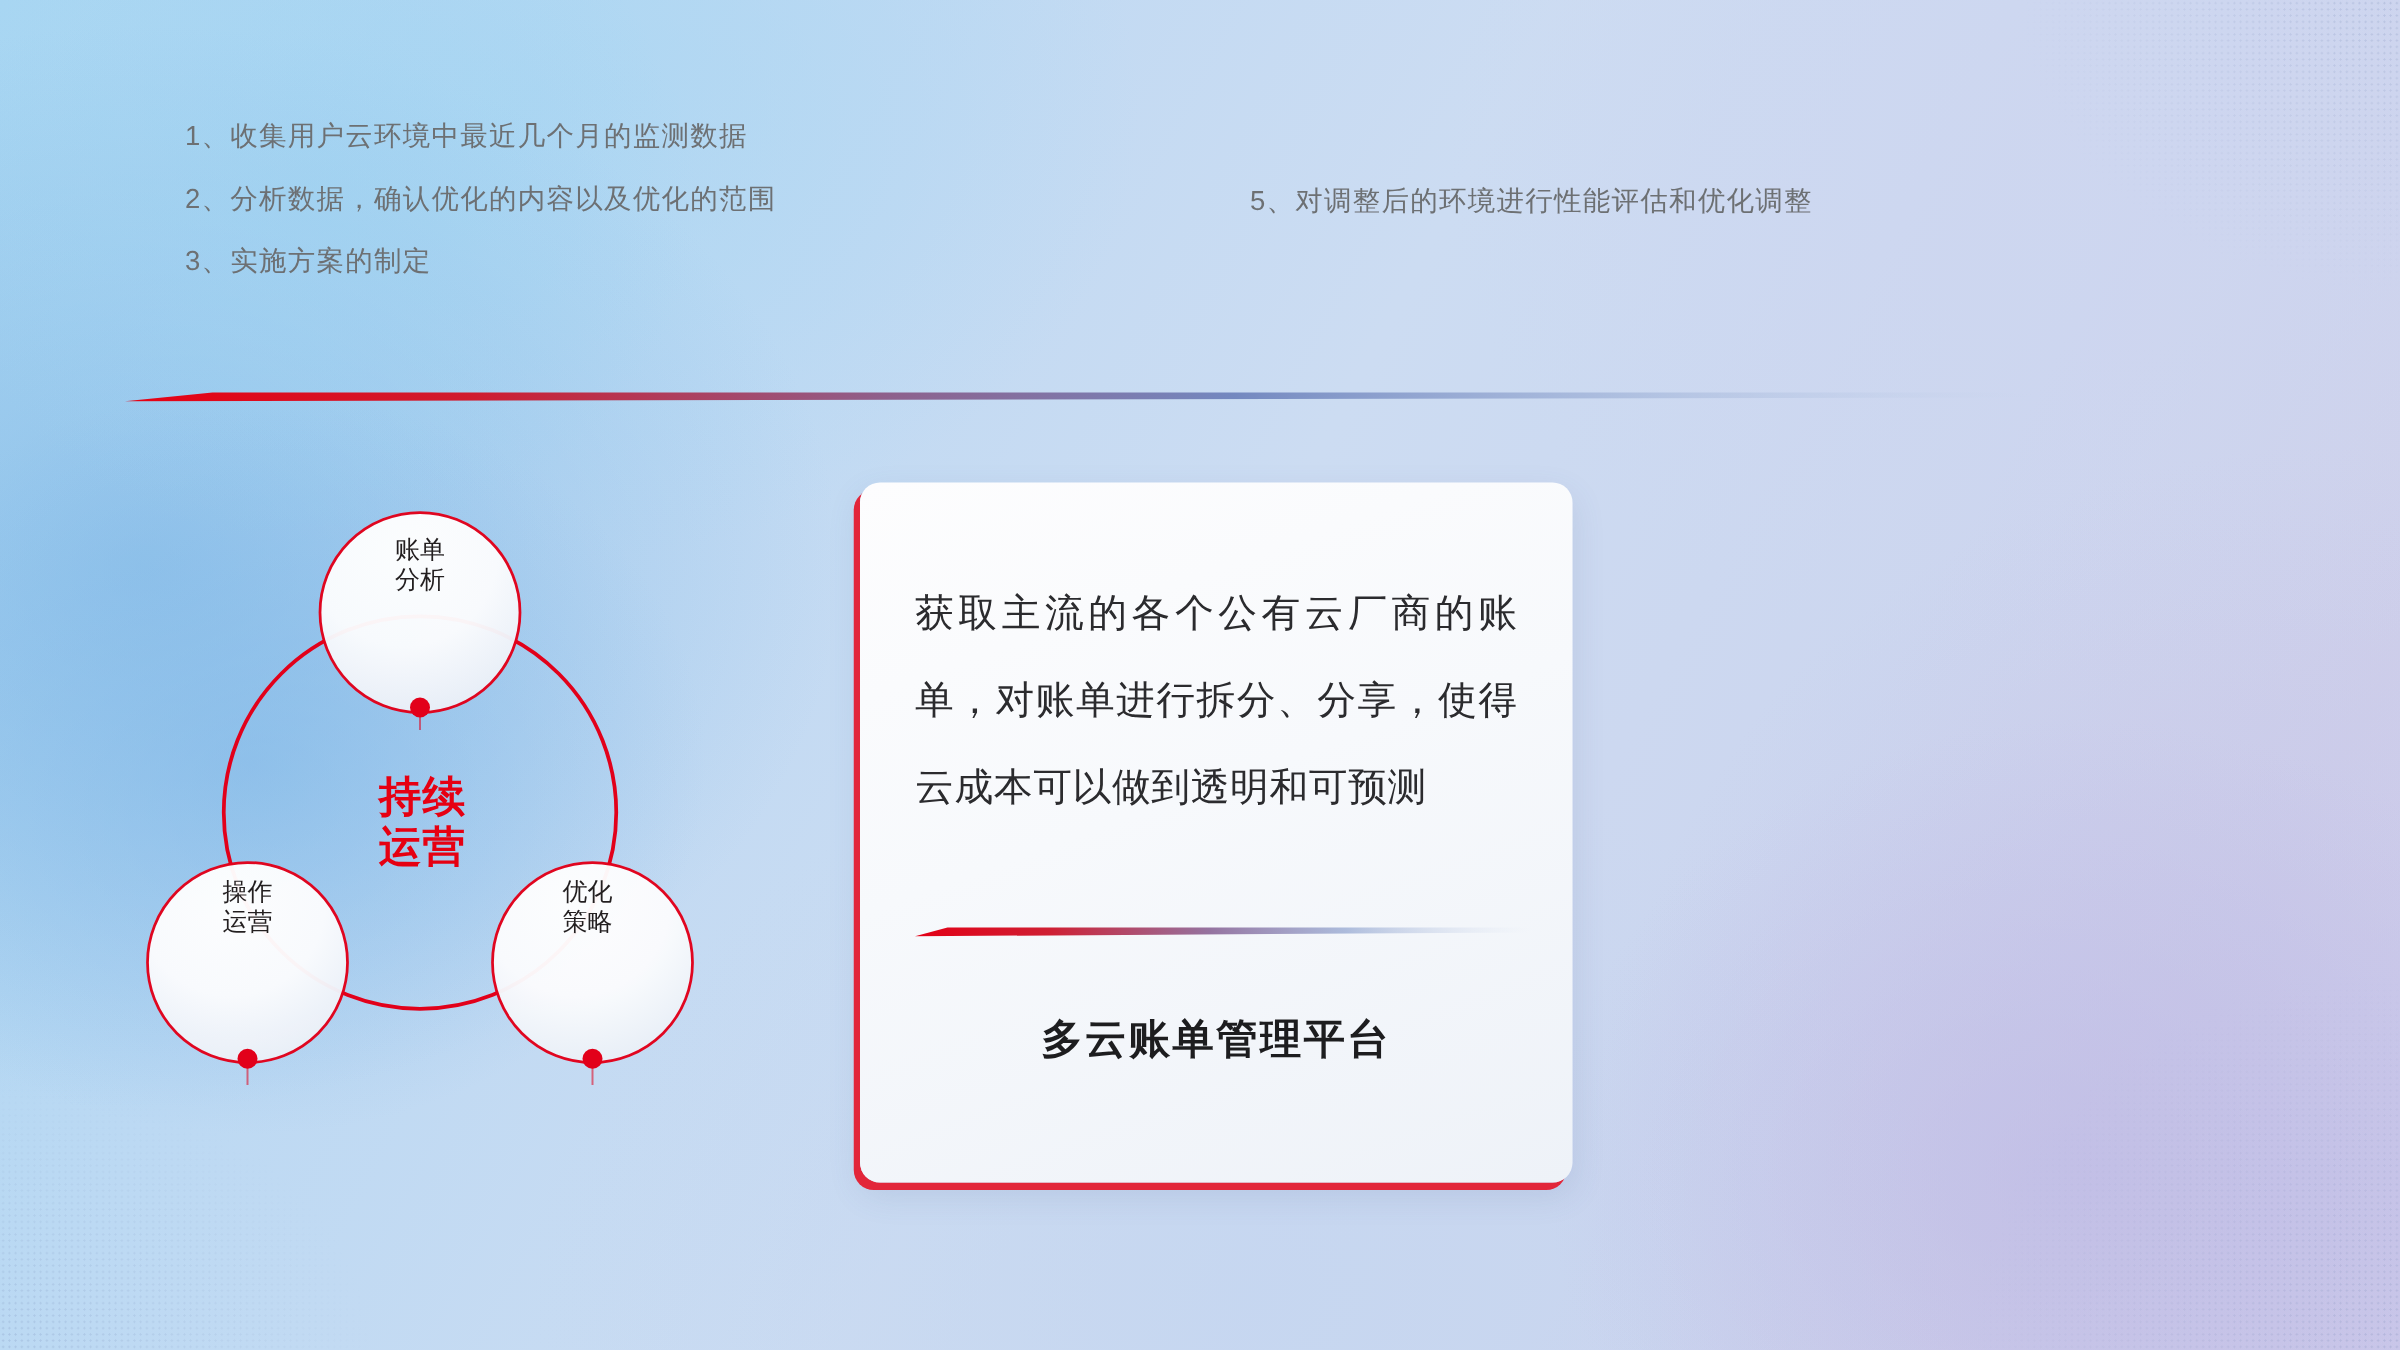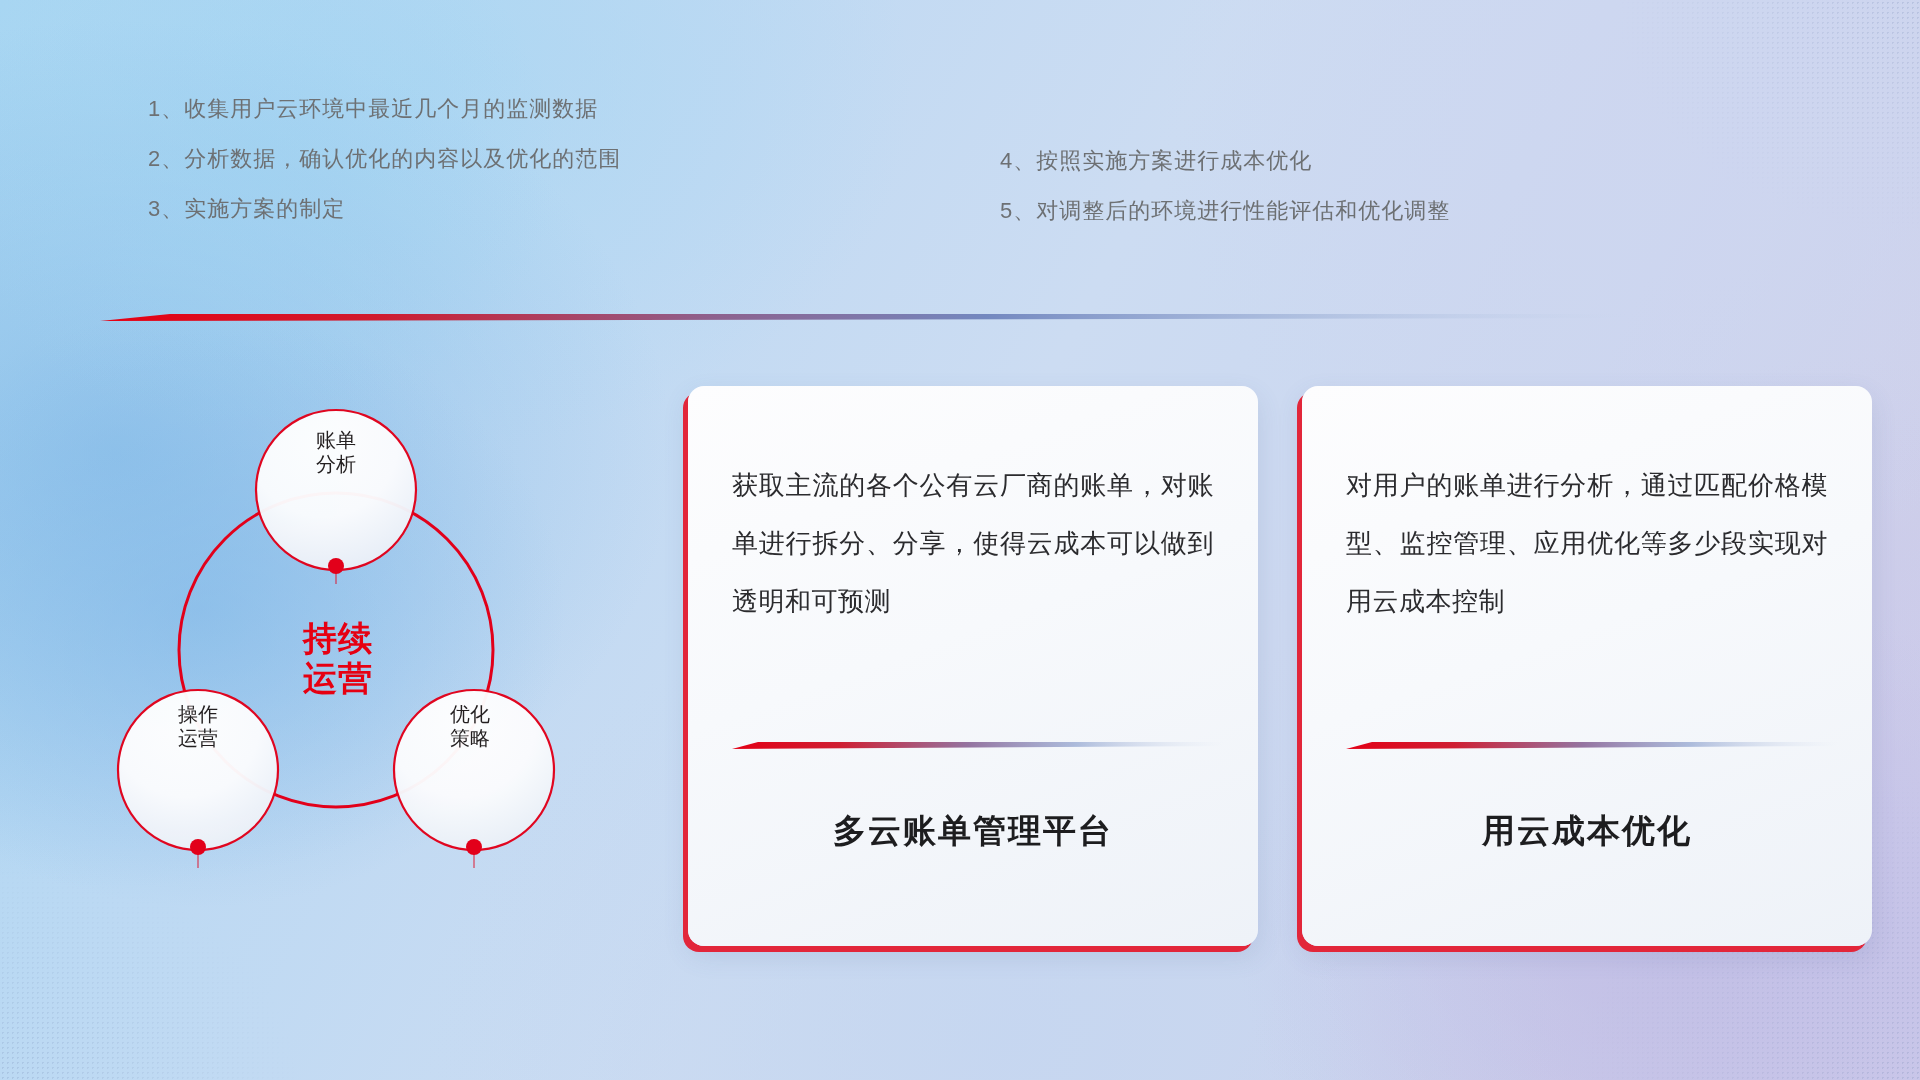--- a/index.html
+++ b/index.html
@@ -106,21 +106,21 @@
     border-radius:16px;
     background:linear-gradient(160deg,#fdfdfe 0%, #f7f9fc 45%, #eef2f8 100%);
     box-shadow:-5px 6px 0 0 #e2263a, 0 10px 26px rgba(80,100,150,0.14);
     padding:70px 44px 0 44px;
     display:flex; flex-direction:column;
   }
   #card-1 { left:688px;  top:386px; }
   #card-2 { left:1302px; top:386px; }
 
   .card-body {
-    font-size:26px;
+    font-size:31px;
     color:#2b2b2e;
     line-height:2.24;
     letter-spacing:0.5px;
     text-align:justify;
     text-justify:inter-ideograph;
     height:250px;
   }
   .card-rule {
     margin-top:34px;
     height:11px;
@@ -147,21 +147,20 @@
   <div class="dots" id="dots-tr"></div>
   <div class="dots" id="dots-bl"></div>
 
   <div id="steps-left">
     <div class="step-line">1、收集用户云环境中最近几个月的监测数据</div>
     <div class="step-line">2、分析数据，确认优化的内容以及优化的范围</div>
     <div class="step-line">3、实施方案的制定</div>
   </div>
 
   <div id="steps-right">
-    <div class="step-line">4、按照实施方案进行成本优化</div>
     <div class="step-line">5、对调整后的环境进行性能评估和优化调整</div>
   </div>
 
   <svg id="top-divider" viewBox="0 0 1530 14" preserveAspectRatio="none">
     <defs>
       <linearGradient id="divgrad" x1="0" y1="0" x2="1" y2="0">
         <stop offset="0%" stop-color="#e60012" stop-opacity="1"></stop>
         <stop offset="18%" stop-color="#d01b2e" stop-opacity="1"></stop>
         <stop offset="40%" stop-color="#8b5a87" stop-opacity="0.95"></stop>
         <stop offset="58%" stop-color="#6a7fba" stop-opacity="0.9"></stop>
@@ -229,30 +228,14 @@
           <stop offset="48%" stop-color="#8a6596" stop-opacity="0.9"></stop>
           <stop offset="70%" stop-color="#8ea2ce" stop-opacity="0.7"></stop>
           <stop offset="100%" stop-color="#d8e1f0" stop-opacity="0"></stop>
         </linearGradient>
       </defs>
       <path d="M0,9 L26,2 L492,2 L492,6 L0,9 Z" fill="url(#rule1)"></path>
     </svg>
     <div class="card-title">多云账单管理平台</div>
   </div>
 
-  <div class="card" id="card-2">
-    <div class="card-body">对用户的账单进行分析，通过匹配价格模型、监控管理、应用优化等多少段实现对用云成本控制</div>
-    <svg class="card-rule" viewBox="0 0 492 11" preserveAspectRatio="none">
-      <defs>
-        <linearGradient id="rule2" x1="0" y1="0" x2="1" y2="0">
-          <stop offset="0%" stop-color="#e30016" stop-opacity="1"></stop>
-          <stop offset="22%" stop-color="#cf1f33" stop-opacity="1"></stop>
-          <stop offset="48%" stop-color="#8a6596" stop-opacity="0.9"></stop>
-          <stop offset="70%" stop-color="#8ea2ce" stop-opacity="0.7"></stop>
-          <stop offset="100%" stop-color="#d8e1f0" stop-opacity="0"></stop>
-        </linearGradient>
-      </defs>
-      <path d="M0,9 L26,2 L492,2 L492,6 L0,9 Z" fill="url(#rule2)"></path>
-    </svg>
-    <div class="card-title">用云成本优化</div>
-  </div>
 
 </div>
 
 </body></html>

